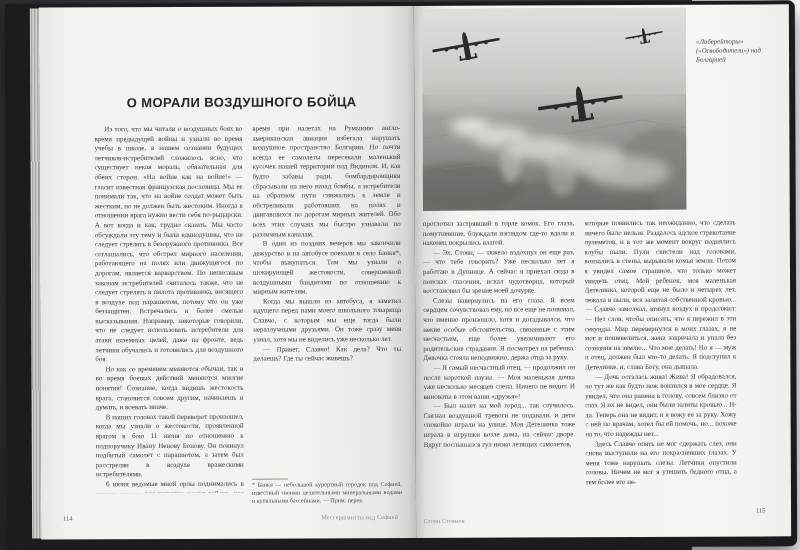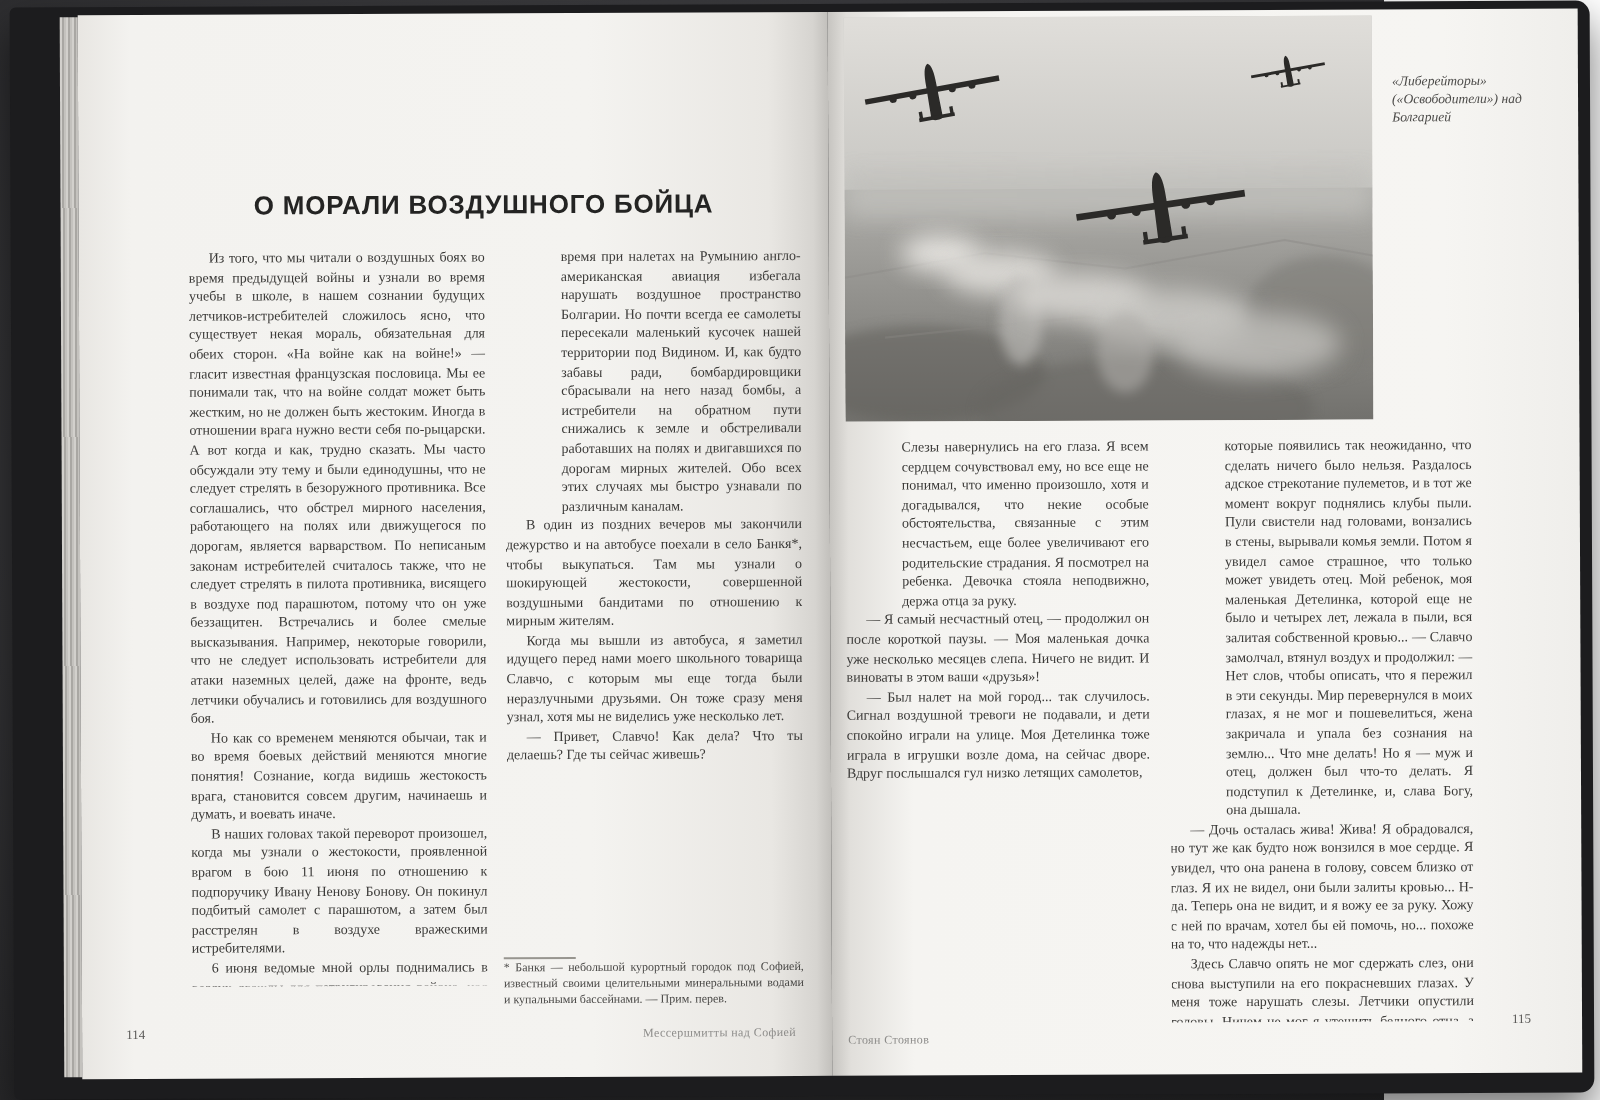--- a/index.html
+++ b/index.html
@@ -19,21 +19,21 @@
   .heading { position:absolute; top:88px; left:42px; right:12px; text-align:center;
              font-family:"Liberation Sans", sans-serif; font-weight:bold;
              font-size:13px; letter-spacing:.4px; color:#242423; }
 
   .cols { position:absolute; display:flex; gap:10px; }
   .lp-cols { left:55px; top:118px; width:306px; height:368px; }
   .rp-cols { left:8px;  top:214px; width:313px; height:292px; }
   .col { flex:1; overflow:hidden; }
   .col p { margin:0; text-indent:10px; text-align:justify;
            font-size:7px; line-height:9.6px; color:#3b3a38; }
-  .col.cont p:first-child { text-indent:0;margin-left:28px; }
+  .col.cont p:first-child { text-indent:0; }
 
   .footnote { position:absolute; left:211px; top:472px; width:150px;
               font-size:6px; line-height:7.9px; color:#4a4947; text-align:justify; }
   .footnote-rule { width:36px; height:1px; background:#97958f; margin-bottom:2px; }
 
   .running-footer { position:absolute; font-size:6px; color:#8d8c8a; letter-spacing:.2px; }
   .rf-left  { right:18px; top:508px; }
   .rf-right { left:8px;  top:512px; }
   .pagenum { position:absolute; font-size:6.5px; color:#5a5957; }
   .pn-left  { left:22px;  top:507px; }
@@ -131,20 +131,22 @@
             <use href="#bomber" transform="translate(44,36) rotate(-10)"></use>
             <use href="#bomber" transform="translate(158,94) rotate(-8) scale(1.25)"></use>
             <use href="#bomber" transform="translate(222,27) rotate(-10) scale(0.55)"></use>
           </svg>
         </div>
 
         <div class="caption">«Либерейторы» («Освободители») над Болгарией</div>
 
         <div class="cols rp-cols">
           <div class="col cont">
+              <p>проглотил застрявший в горле комок. Его глаза, помутневшие, блуждали взглядом где-то вдали и наконец покрылись влагой.</p>
+              <p>— Эх, Стоян, — тяжело вздохнул он еще раз, — что тебе говорить? Уже несколько лет я работаю в Дупнице. А сейчас я приехал сюда в поисках спасения, искал чудотворца, который восстановил бы зрение моей дочурке.</p>
               <p>Слезы навернулись на его глаза. Я всем сердцем сочувствовал ему, но все еще не понимал, что именно произошло, хотя и догадывался, что некие особые обстоятельства, связанные с этим несчастьем, еще более увеличивают его родительские страдания. Я посмотрел на ребенка. Девочка стояла неподвижно, держа отца за руку.</p>
               <p>— Я самый несчастный отец, — продолжил он после короткой паузы. — Моя маленькая дочка уже несколько месяцев слепа. Ничего не видит. И виноваты в этом ваши «друзья»!</p>
               <p>— Был налет на мой город... так случилось. Сигнал воздушной тревоги не подавали, и дети спокойно играли на улице. Моя Детелинка тоже играла в игрушки возле дома, на сейчас дворе. Вдруг послышался гул низко летящих самолетов,</p>
             </div>
           <div class="col cont">
               <p>которые появились так неожиданно, что сделать ничего было нельзя. Раздалось адское стрекотание пулеметов, и в тот же момент вокруг поднялись клубы пыли. Пули свистели над головами, вонзались в стены, вырывали комья земли. Потом я увидел самое страшное, что только может увидеть отец. Мой ребенок, моя маленькая Детелинка, которой еще не было и четырех лет, лежала в пыли, вся залитая собственной кровью... — Славчо замолчал, втянул воздух и продолжил: — Нет слов, чтобы описать, что я пережил в эти секунды. Мир перевернулся в моих глазах, я не мог и пошевелиться, жена закричала и упала без сознания на землю... Что мне делать! Но я — муж и отец, должен был что-то делать. Я подступил к Детелинке, и, слава Богу, она дышала.</p>
               <p>— Дочь осталась жива! Жива! Я обрадовался, но тут же как будто нож вонзился в мое сердце. Я увидел, что она ранена в голову, совсем близко от глаз. Я их не видел, они были залиты кровью... Н-да. Теперь она не видит, и я вожу ее за руку. Хожу с ней по врачам, хотел бы ей помочь, но... похоже на то, что надежды нет...</p>
               <p>Здесь Славчо опять не мог сдержать слез, они снова выступили на его покрасневших глазах. У меня тоже нарушать слезы. Летчики опустили головы. Ничем не мог я утешить бедного отца, а тем более его не-</p>
             </div>
         </div>

